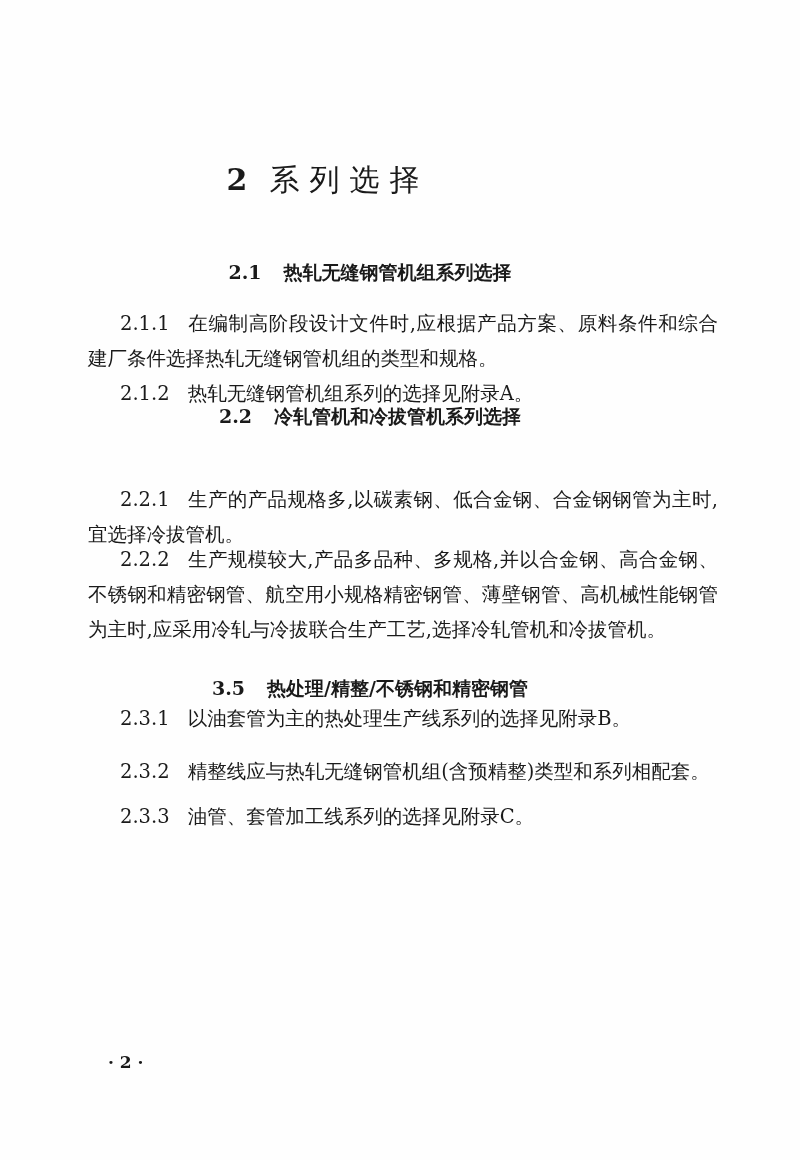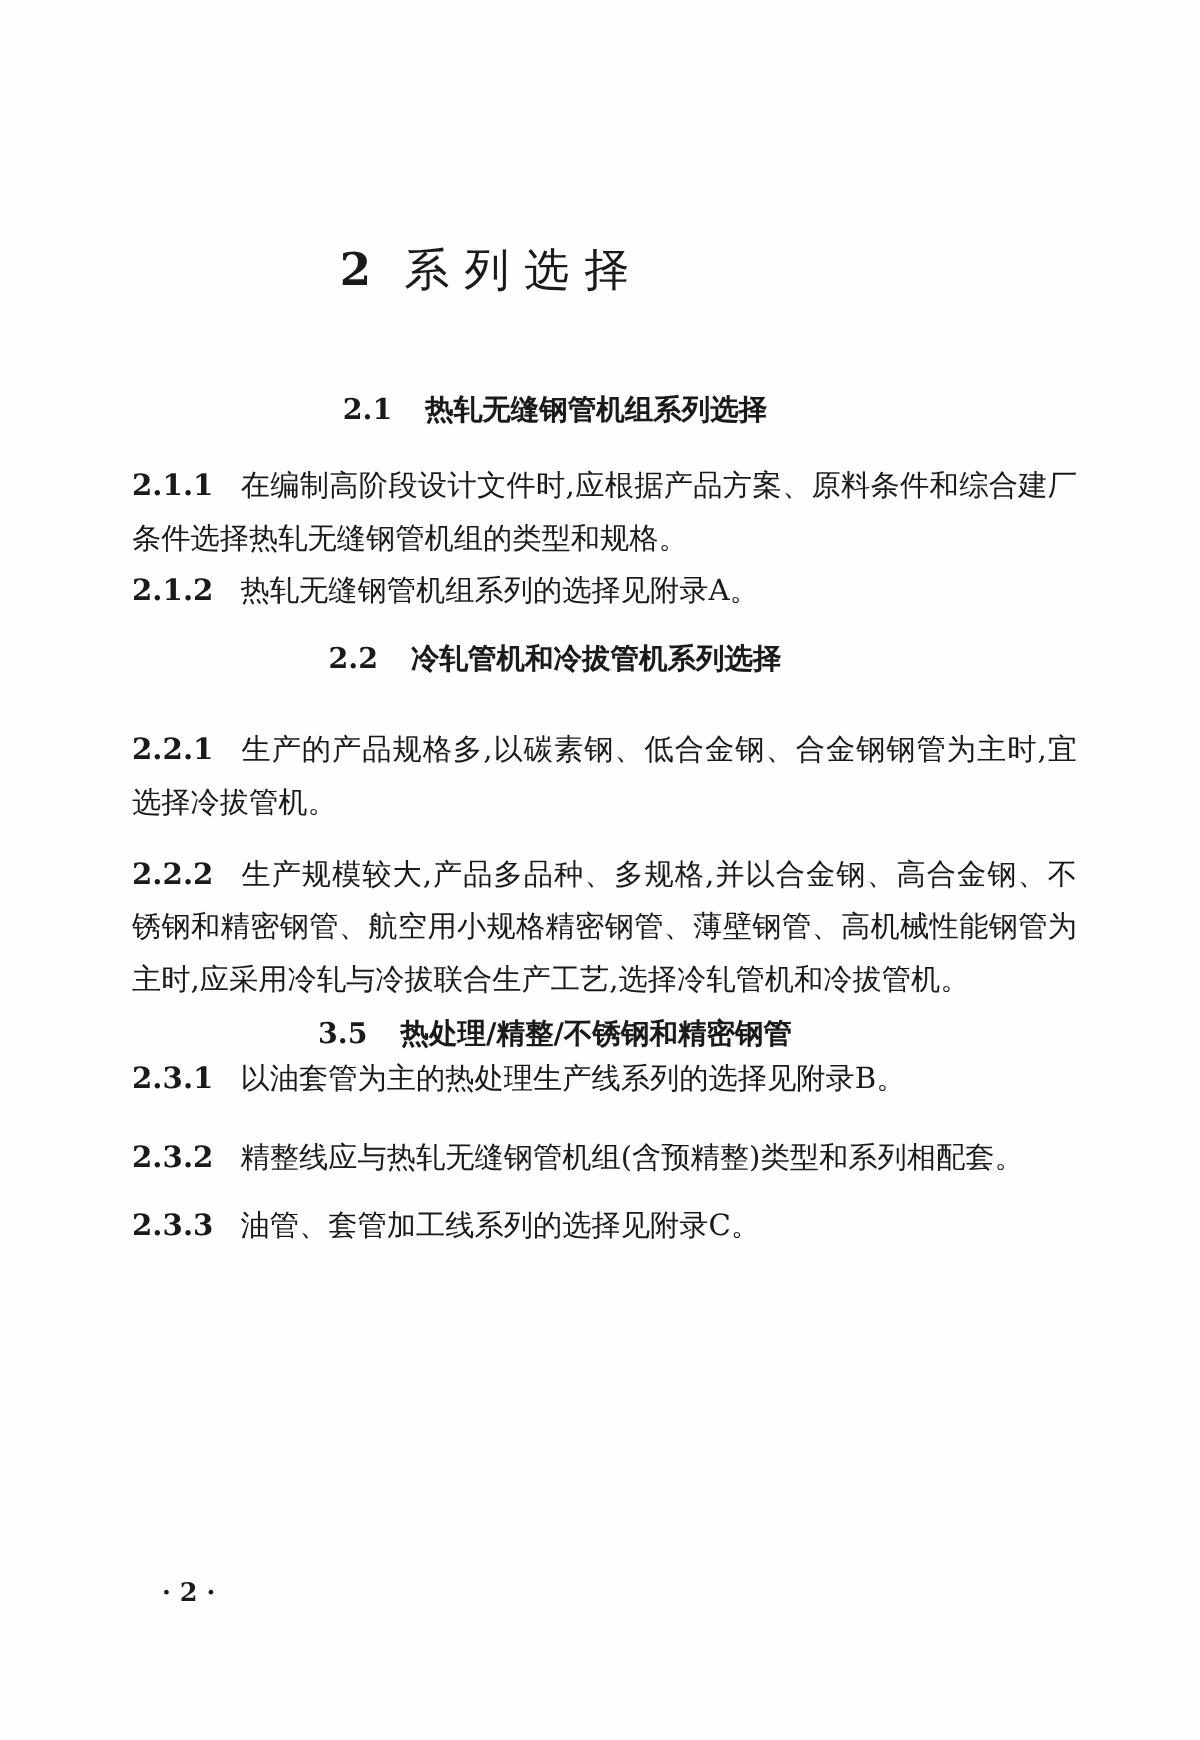--- a/index.html
+++ b/index.html
@@ -14,21 +14,21 @@
   .chapter-title .num { font-weight: bold; margin-right: 22px; letter-spacing: 0; }
   .section-title {
     position: absolute; left: 0; width: 740px; text-align: center;
     font-size: 19px; font-weight: bold; font-family: "DejaVu Sans", "Liberation Sans", sans-serif;
   }
   .section-title .num { font-family: "DejaVu Serif", serif; margin-right: 22px; }
   .para {
     position: absolute; left: 88px; width: 630px;
     font-size: 19.5px; line-height: 35px; text-align: justify;
   }
-  .para .num { font-weight: bold; margin-right: 18px; font-family: "DejaVu Serif", serif; }
+  .para .num { font-weight: normal; margin-right: 18px; font-family: "DejaVu Serif", serif; margin-left: 32px; }
   .page-num {
     position: absolute; top: 1052px; left: 108px; font-size: 17px; font-weight: bold;
   }
 </style>
 </head>
 <body>
 
 <div class="chapter-title">
   <span class="num">2</span><span>系列选择</span>
 </div>
@@ -36,27 +36,27 @@
 <div class="section-title" style="top:260px;">
   <span class="num">2.1</span><span>热轧无缝钢管机组系列选择</span>
 </div>
 <div class="para" style="top:306px;">
   <span class="num">2.1.1</span><span>在编制高阶段设计文件时,应根据产品方案、原料条件和综合建厂条件选择热轧无缝钢管机组的类型和规格。</span>
 </div>
 <div class="para" style="top:376px;">
   <span class="num">2.1.2</span><span>热轧无缝钢管机组系列的选择见附录A。</span>
 </div>
 
-<div class="section-title" style="top:426px;">
+<div class="section-title" style="top:404px;">
   <span class="num">2.2</span><span>冷轧管机和冷拔管机系列选择</span>
 </div>
 <div class="para" style="top:482px;">
   <span class="num">2.2.1</span><span>生产的产品规格多,以碳素钢、低合金钢、合金钢钢管为主时,宜选择冷拔管机。</span>
 </div>
-<div class="para" style="top:565px;">
+<div class="para" style="top:542px;">
   <span class="num">2.2.2</span><span>生产规模较大,产品多品种、多规格,并以合金钢、高合金钢、不锈钢和精密钢管、航空用小规格精密钢管、薄壁钢管、高机械性能钢管为主时,应采用冷轧与冷拔联合生产工艺,选择冷轧管机和冷拔管机。</span>
 </div>
 
 <div class="section-title" style="top:676px;">
   <span class="num">3.5</span><span>热处理/精整/不锈钢和精密钢管</span>
 </div>
 <div class="para" style="top:701px;">
   <span class="num">2.3.1</span><span>以油套管为主的热处理生产线系列的选择见附录B。</span>
 </div>
 <div class="para" style="top:754px;">

